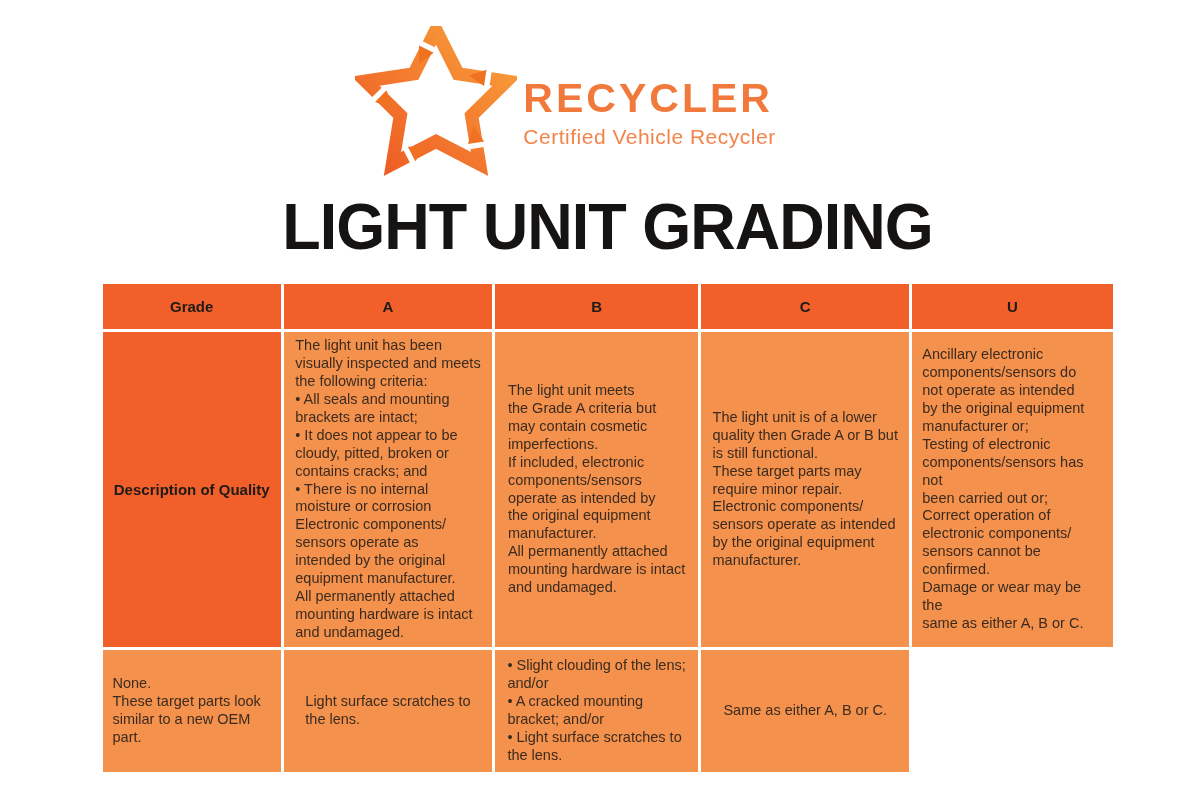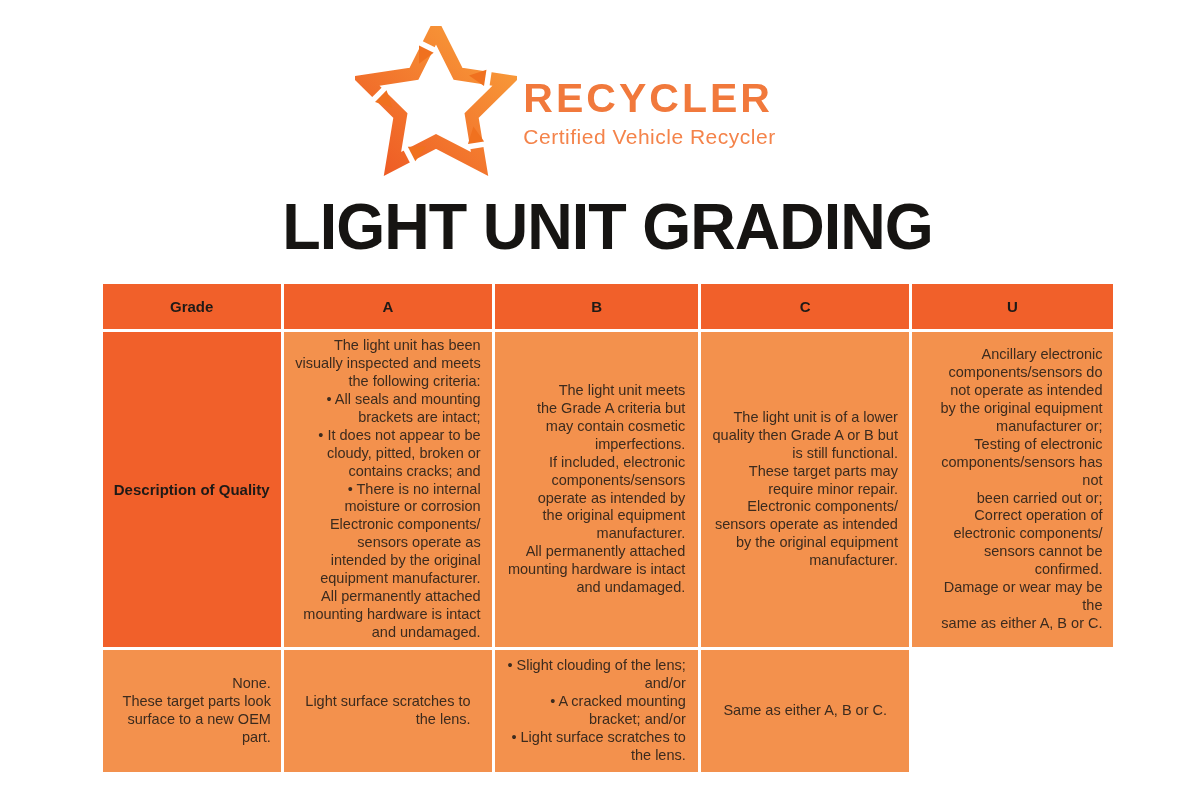--- a/index.html
+++ b/index.html
@@ -36,21 +36,21 @@
 
   
   .grading-table{
     width:1010px;margin:22px auto 0 auto;
     display:grid;
     grid-template-columns:180fr 210fr 205fr 210fr 202fr;
     grid-template-rows:45px 315px 122px;
     gap:3px;background:var(--gap);
   }
   .cell{display:flex;align-items:center;justify-content:center;
-    text-align:right;padding:4px 10px;}
+    text-align:left;padding:4px 10px;}
   .head{background:var(--header_bg);color:var(--header_text);
     font-weight:700;font-size:15px;}
   .rowlabel{background:var(--header_bg);color:var(--header_text);
     font-weight:700;font-size:15px;}
   .body{background:var(--cell_bg);color:var(--cell_text);
     font-size:14.5px;line-height:1.24;white-space:pre-line;}
 </style>
 </head>
 <body>
 
@@ -157,21 +157,21 @@
 been carried out or;
 Correct operation of
 electronic components/
 sensors cannot be
 confirmed.
 Damage or wear may be the
 same as either A, B or C.</div>
 
     <div class="cell body">None.
 These target parts look
-surface to a new OEM part.</div>
+similar to a new OEM part.</div>
     <div class="cell body">Light surface scratches to
 the lens.</div>
     <div class="cell body">•   Slight clouding of the lens;
 and/or
 •   A cracked mounting
 bracket; and/or
 •   Light surface scratches to
 the lens.</div>
     <div class="cell body">Same as either A, B or C.</div>
   </div>

